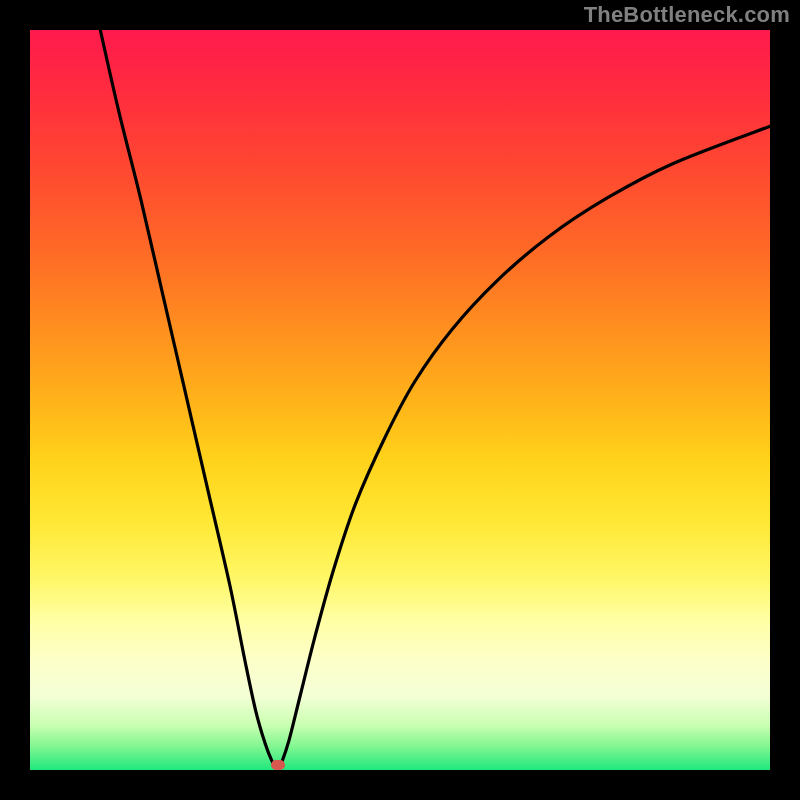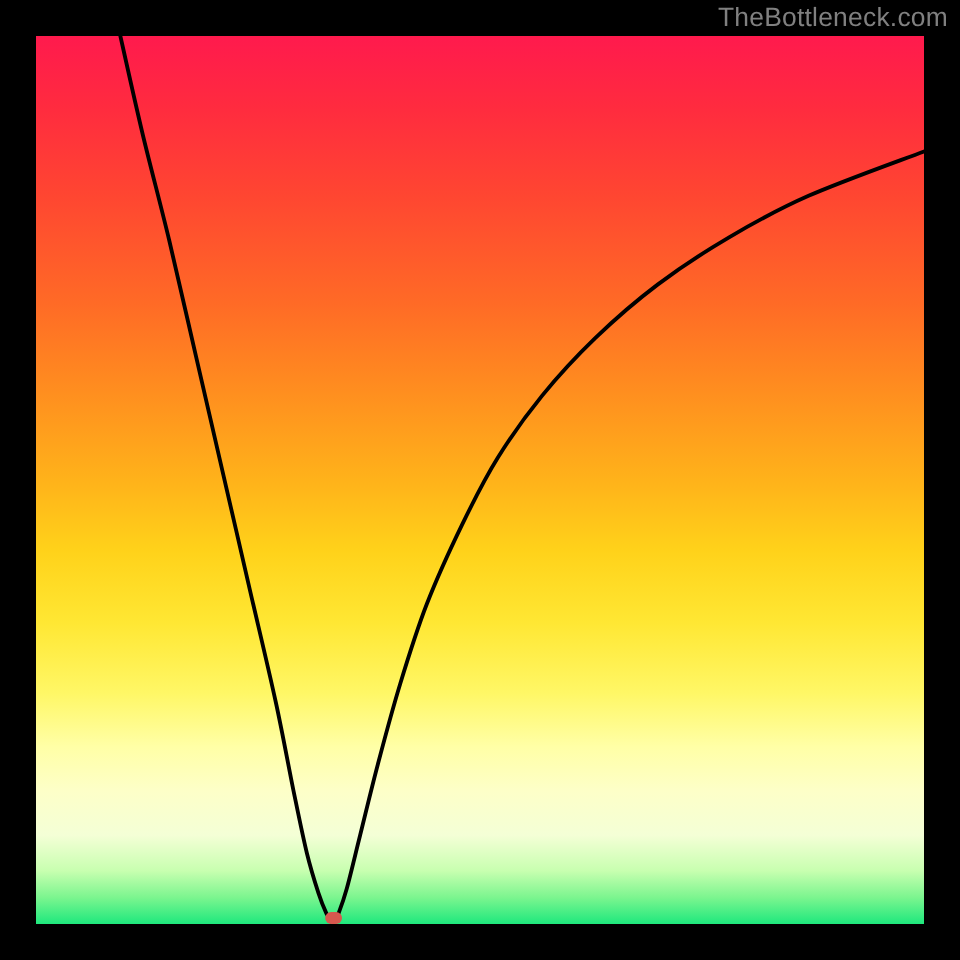--- a/index.html
+++ b/index.html
@@ -15,21 +15,21 @@
     width: 800px;
     height: 800px;
     background: #000;
   }
   .watermark {
     position: absolute;
     top: 2px;
     right: 10px;
     color: #808080;
     font-size: 22px;
-    font-weight: 400;
+    font-weight: 700;
     letter-spacing: 0.2px;
     z-index: 5;
   }
   .plot {
     position: absolute;
     left: 30px;
     top: 30px;
     width: 740px;
     height: 740px;
     overflow: hidden;

